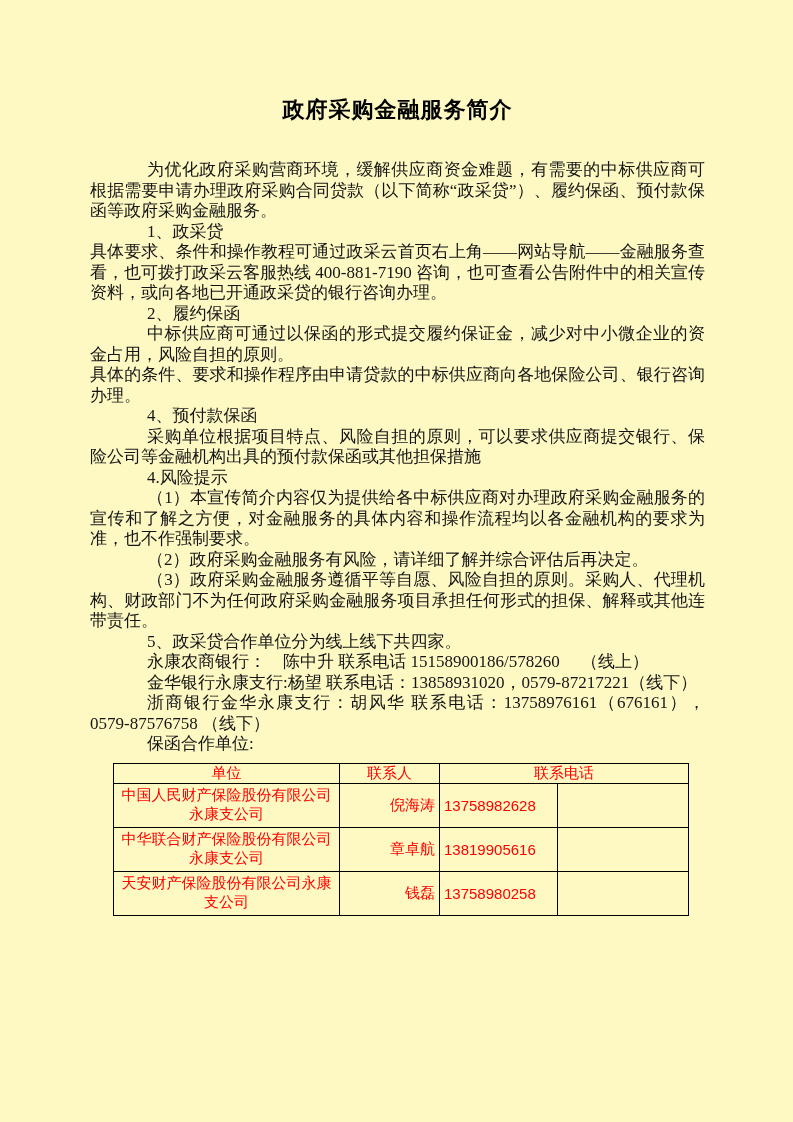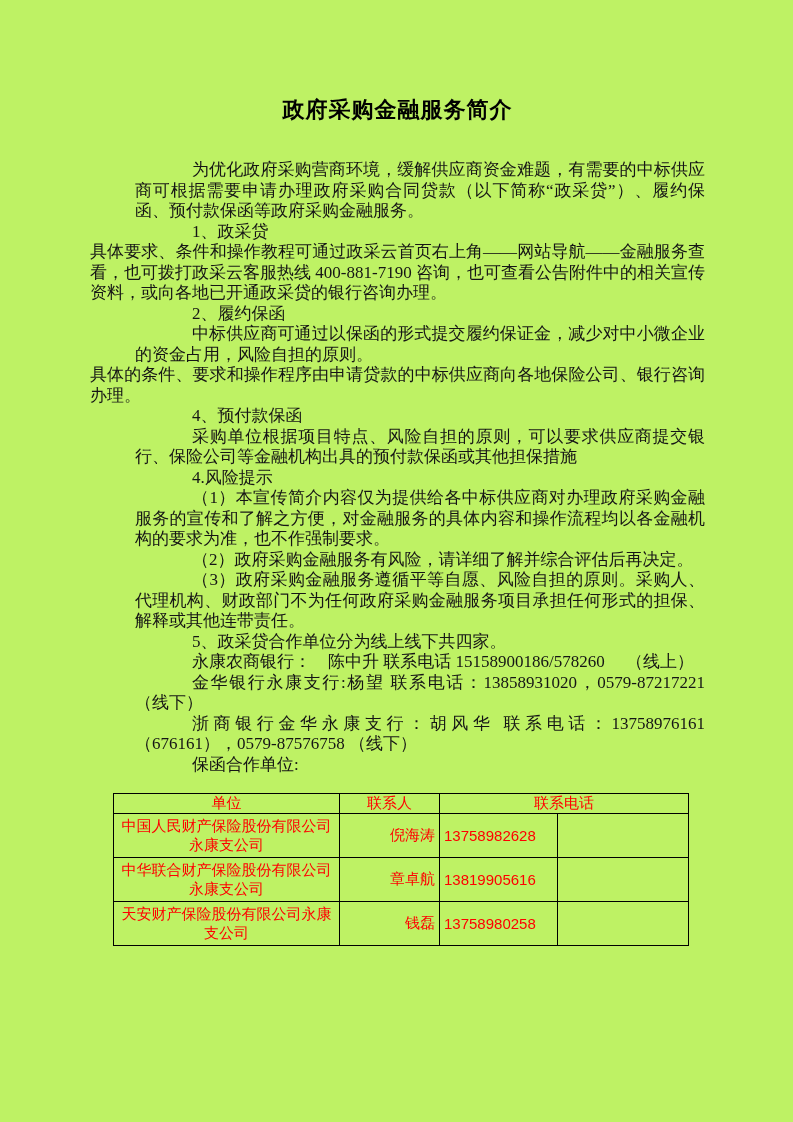--- a/index.html
+++ b/index.html
@@ -4,45 +4,45 @@
 <style>
   html, body { margin: 0; padding: 0; background: #ffffff; }
   body {
     width: 793px; height: 1122px; overflow: hidden;
     font-family: "Liberation Serif", "DejaVu Serif", serif;
   }
   .page {
     box-sizing: border-box;
     width: 793px; height: 1122px;
     padding: 97px 88px 0 90px;
-    background: #bef264;
+    background: #fef9c3;
   }
   .doc-title {
     margin: 0 0 37px 0;
     font-size: 22px;
     font-weight: 700;
     text-align: center;
     color: #000000;
     letter-spacing: 1px;
     line-height: 26px;
   }
   .body-text p {
     margin: 0;
     font-size: 17px;
     line-height: 20.5px;
     color: #151515;
     text-align: justify;
   }
-  .body-text p.indent { text-indent: 57px; margin-left: 45px; }
+  .body-text p.indent { text-indent: 57px; }
 
   table.partners {
     border-collapse: collapse;
     table-layout: fixed;
     width: 575px;
-    margin: 18px 0 0 23px;
+    margin: 8px 0 0 23px;
   }
   table.partners th, table.partners td {
     border: 1.5px solid #000000;
     color: #ff0000;
     font-weight: normal;
     overflow: hidden;
   }
   table.partners th {
     font-size: 15px;
     line-height: 17px;

